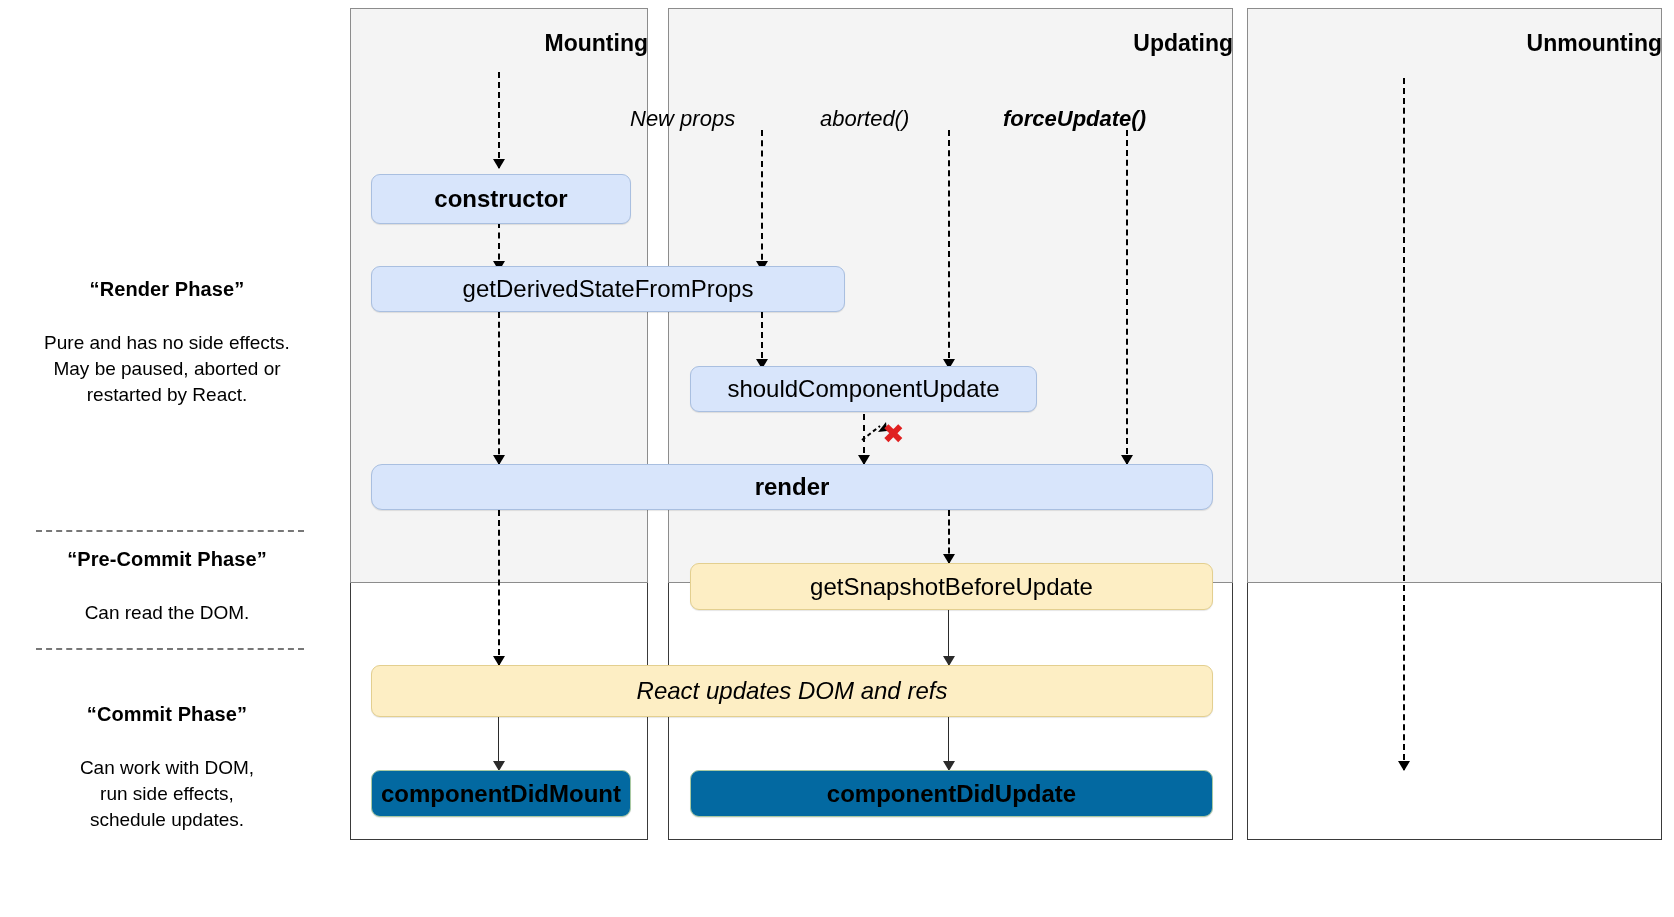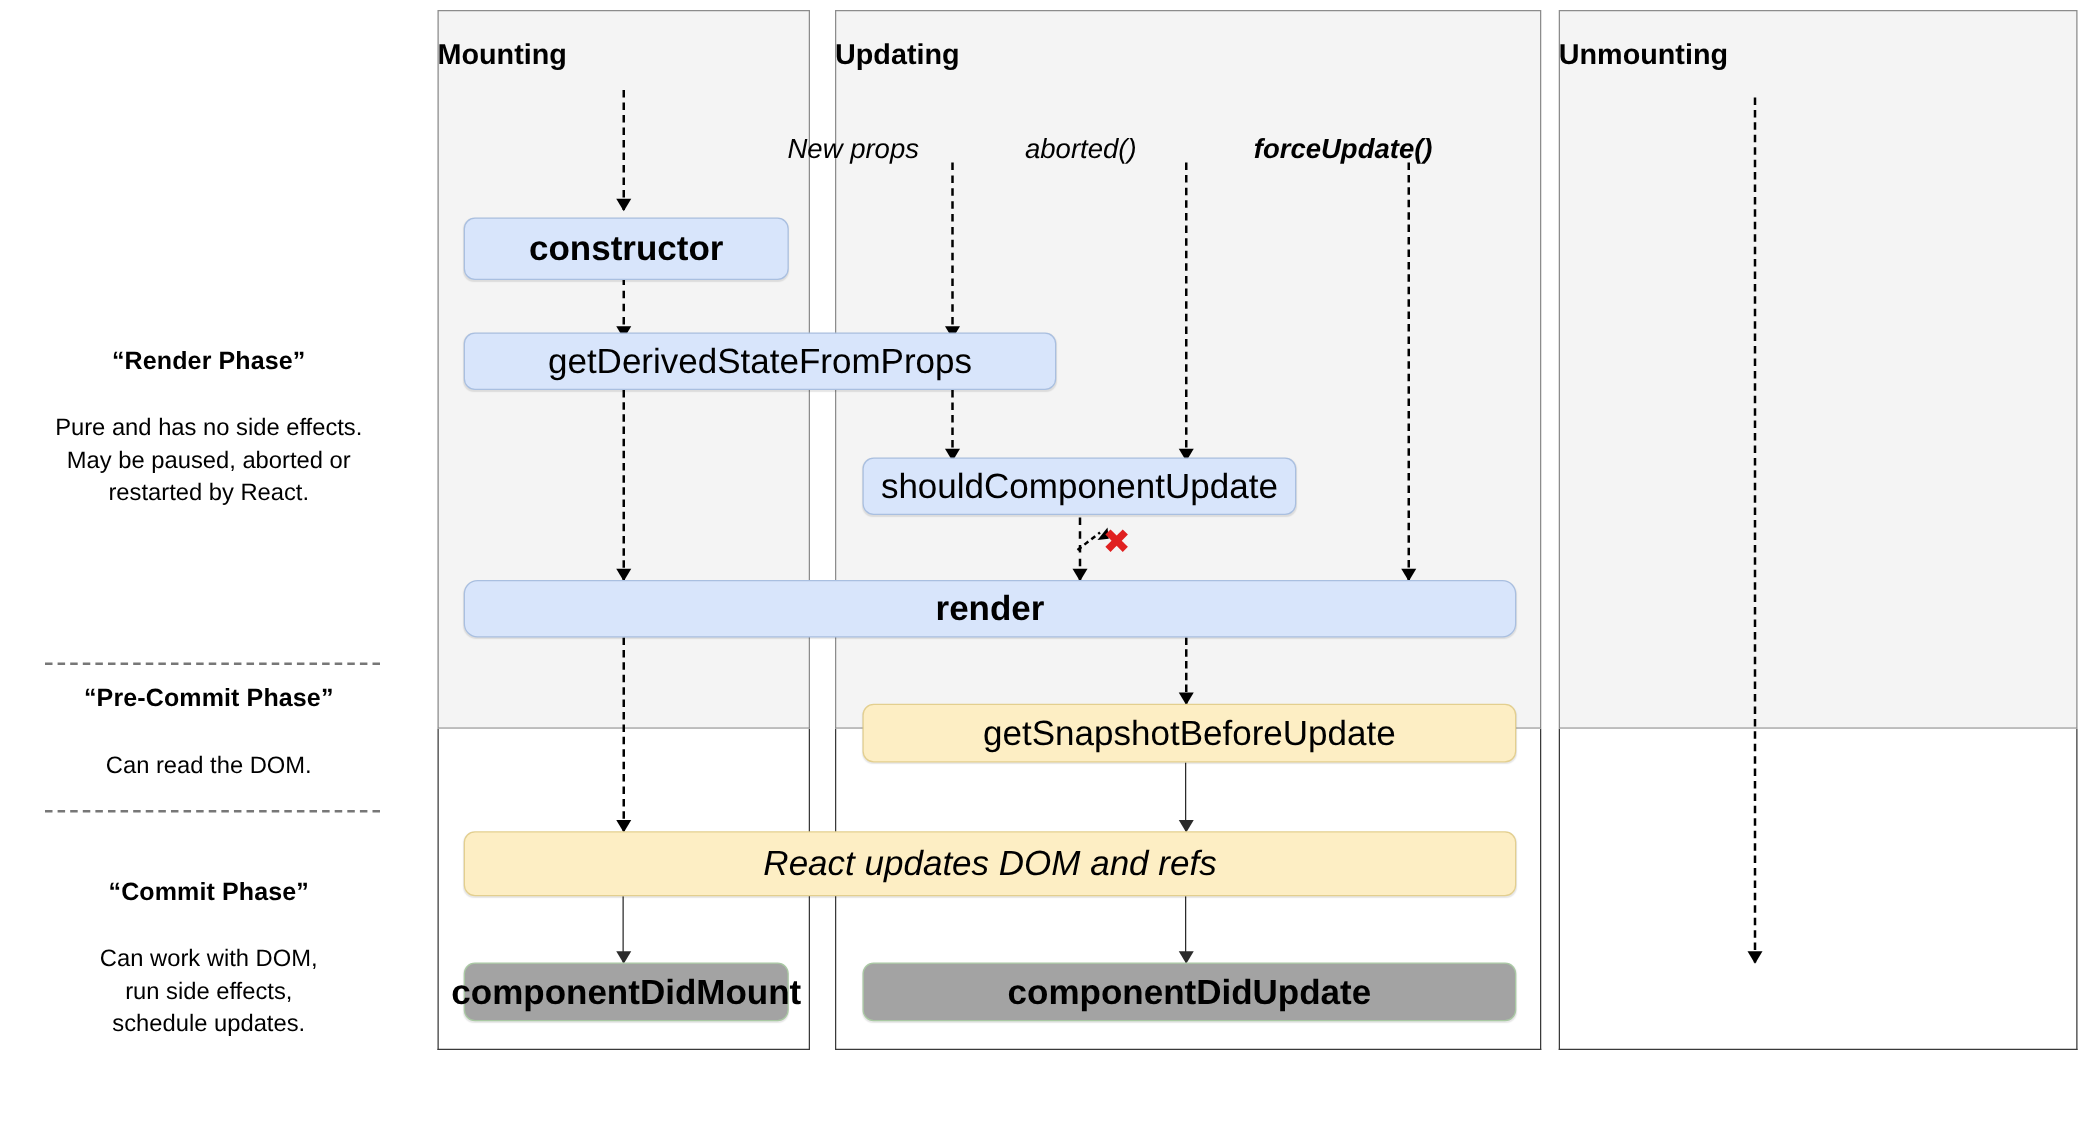--- a/index.html
+++ b/index.html
@@ -24,40 +24,40 @@
       position:absolute;left:0;right:0;top:0;
       background:#f4f4f4;border:1.6px solid #8c8c8c;box-sizing:border-box;
   }
   .col .commit-part{
       position:absolute;left:0;right:0;
       background:#ffffff;border:1.6px solid #3a3a3a;box-sizing:border-box;
       border-top:none;
   }
   .col-title{
       position:absolute;left:0;right:0;top:22px;
-      text-align:left;font-size:23px;font-weight:bold;
+      text-align:right;font-size:23px;font-weight:bold;
   }
 
   
   .trigger{
       position:absolute;text-align:left;font-size:22px;
       font-style:italic;white-space:nowrap;
   }
 
   
   .node{
       position:absolute;box-sizing:border-box;
       border-radius:9px;
       display:flex;align-items:center;justify-content:center;
-      font-size:28px;white-space:nowrap;
+      font-size:24px;white-space:nowrap;
       box-shadow:0 1px 1px rgba(0,0,0,.10);
   }
   .node.blue  {background:#d8e5fb;border:1.3px solid #a9bfe0;}
   .node.yellow{background:#fdeec4;border:1.3px solid #e3cf8f;}
-  .node.green {background:#a3a3a3;border:1.3px solid #a9c9a3;}
+  .node.green {background:#0369a1;border:1.3px solid #a9c9a3;}
   .node.bold  {font-weight:bold;}
   .node.ital  {font-style:italic;}
 
   
   .arrow{position:absolute;width:0;}
   .arrow .shaft{position:absolute;left:0;top:0;width:0;height:100%;}
   .arrow.dashed .shaft{border-left:2px dashed #000;}
   .arrow.solid  .shaft{border-left:1.8px solid #2b2b2b;}
   .arrow .head{
       position:absolute;left:-5.5px;bottom:-1px;

